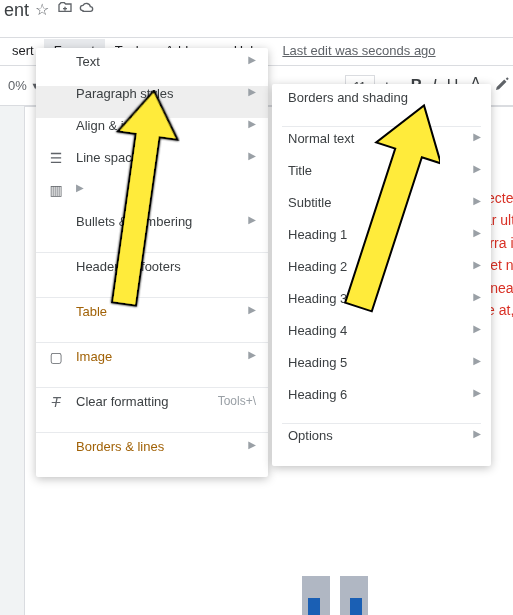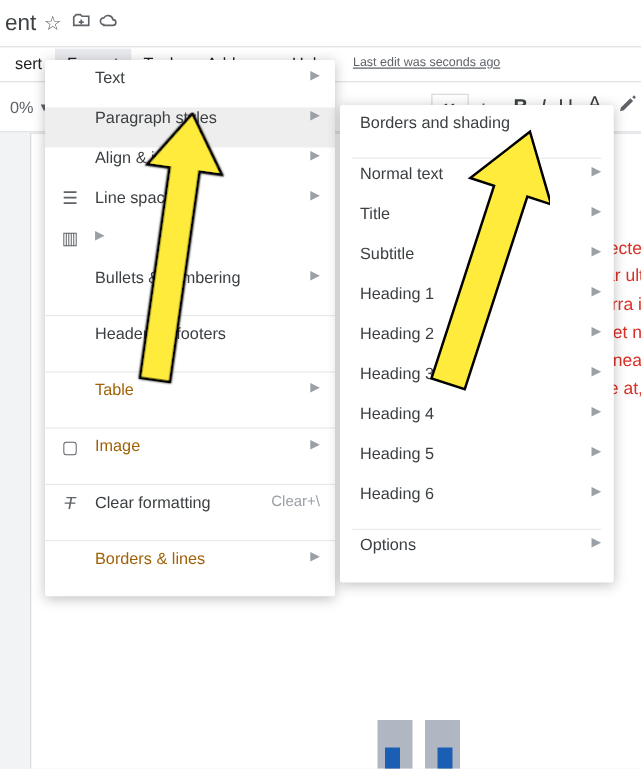--- a/index.html
+++ b/index.html
@@ -1,24 +1,24 @@
 <!DOCTYPE html>
 <html><head>
 <meta charset="utf-8">
 <style>
 * { box-sizing: border-box; margin: 0; padding: 0; }
 body { font-family: Arial, sans-serif; font-size: 13px; color: #3c4043; background: #f1f3f4; overflow: hidden; width: 513px; height: 615px; position: relative; }
-.topbar { background: #fff; height: 38px; display: flex; align-items: center; padding: 0 2px; border-bottom: 1px solid #dadce0; }
+.topbar { background: #fff; height: 38px; display: flex; padding: 0 2px; border-bottom: 1px solid #dadce0; }
 .topbar-partial { font-size: 18px; color: #3c4043; padding-left: 2px; }
 .star { margin-left: 6px; color: #5f6368; font-size: 16px; }
 .icons-top { margin-left: 8px; display: flex; gap: 6px; color: #5f6368; }
 .menubar { background: #fff; display: flex; align-items: center; padding: 2px 2px 4px 2px; border-bottom: 1px solid #dadce0; height: 28px; }
 .menu-item { padding: 4px 10px; cursor: pointer; color: #202124; }
 .menu-item.active { background: #e8eaed; }
-.edit-msg { color: #5f6368; text-decoration: underline; cursor: pointer; margin-left: 12px; font-size: 10px; }
+.edit-msg { color: #5f6368; text-decoration: underline; cursor: pointer; margin-left: 12px; font-size: 13px; }
 .toolbar { background: #fff; height: 40px; display: flex; align-items: center; padding: 0 2px; border-bottom: 1px solid #dadce0; }
 .tool { padding: 4px 6px; color: #5f6368; cursor: pointer; }
 .zoom { font-size: 13px; display: flex; align-items: center; }
 .fontnum { display: flex; align-items: center; gap: 2px; }
 .fontnum .box { border: 1px solid #dadce0; width: 30px; height: 22px; text-align: center; line-height: 22px; font-size: 12px; }
 .fontnum .btn { width: 20px; height: 22px; text-align: center; line-height: 22px; cursor: pointer; font-weight: bold; color: #5f6368; }
 .fmt { display: flex; align-items: center; gap: 10px; margin-left: 14px; }
 .fmt span { cursor: pointer; font-size: 16px; color: #3c4043; }
 .bold { font-weight: bold; }
 .italic { font-style: italic; }
@@ -172,21 +172,21 @@
   <div class="sep"></div>
   <div class="drow disabled">
       <span class="ricon">▢</span>
       <span class="lbl">Image</span>
       <span class="arrow">▶</span>
     </div>
   <div class="sep"></div>
   <div class="drow">
       <span class="ricon"><i style="font-style:italic;text-decoration:line-through">T</i></span>
       <span class="lbl">Clear formatting</span>
-      <span class="kbd">Clear+\</span>
+      <span class="kbd">Tools+\</span>
     </div>
   <div class="sep"></div>
   <div class="drow disabled">
       <span class="ricon"></span>
       <span class="lbl">Borders &amp; lines</span>
       <span class="arrow">▶</span>
     </div>
 </div>
 
 <div class="dropdown d2">

